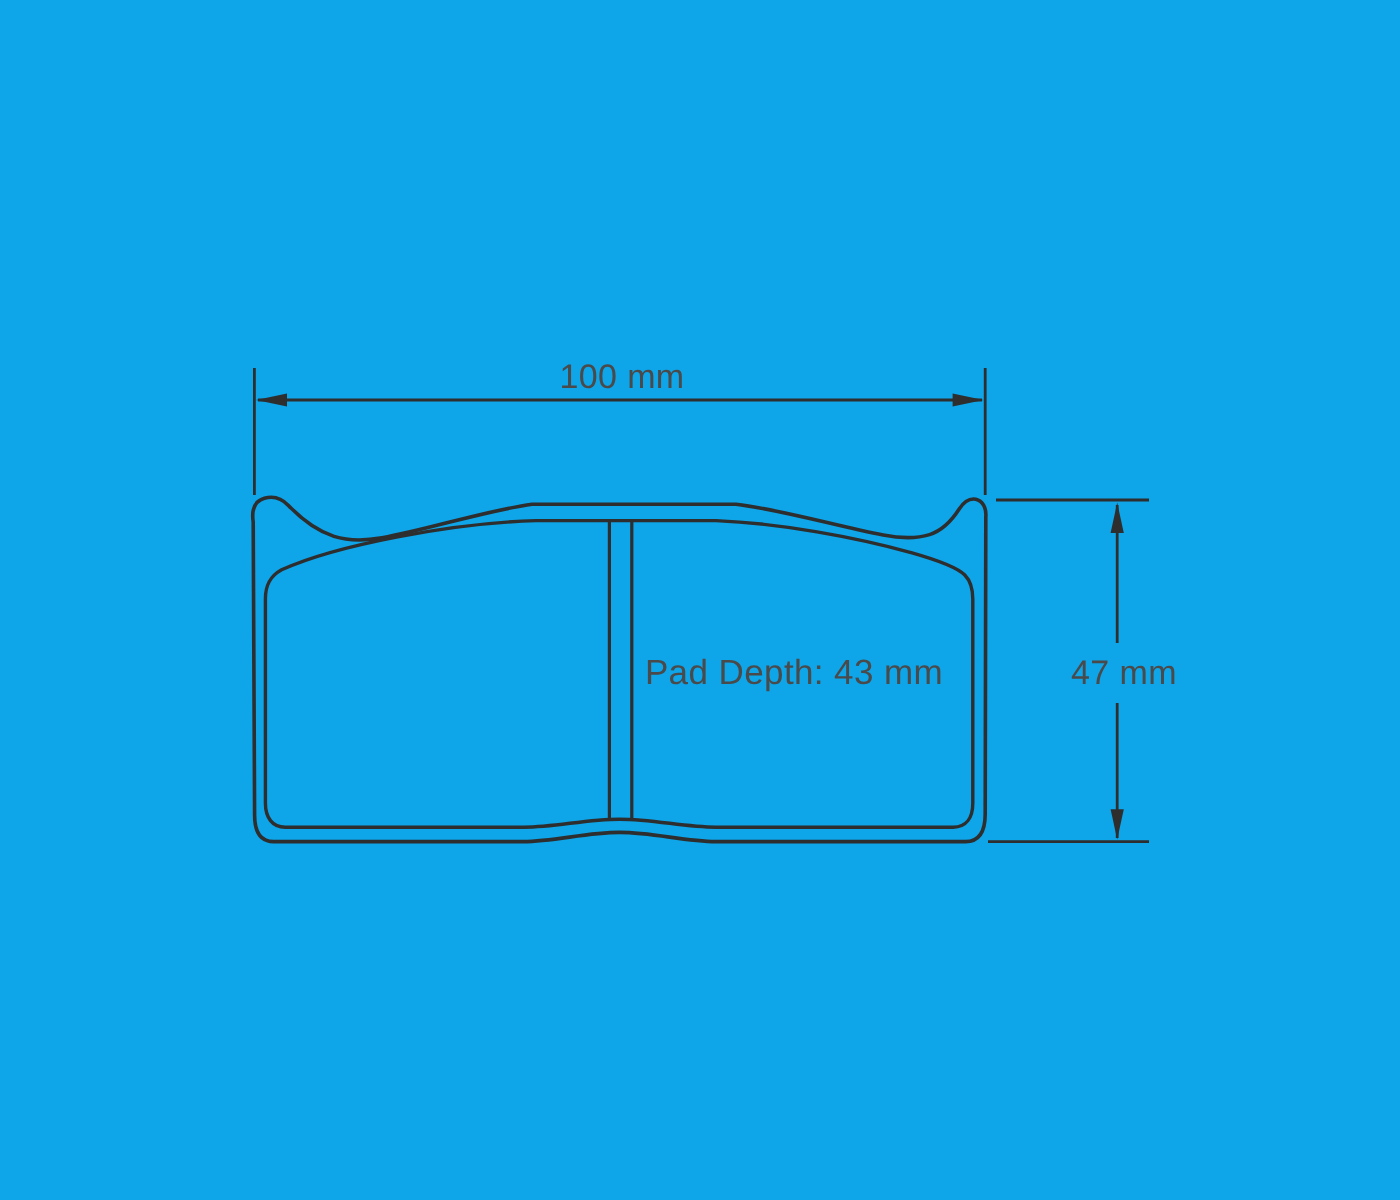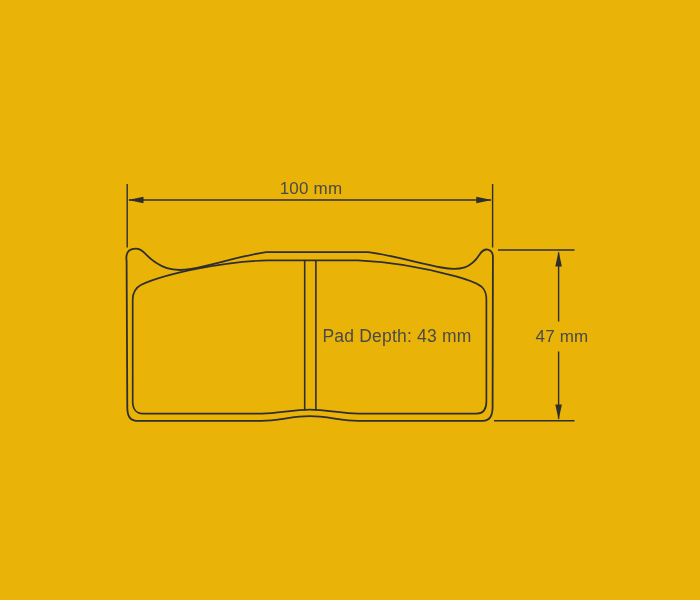--- a/index.html
+++ b/index.html
@@ -1,20 +1,20 @@
 <!DOCTYPE html>
 <html><head>
 <meta charset="utf-8">
 <style>
   html, body { margin: 0; padding: 0; background: #ffffff; }
   .canvas {
     position: relative;
     width: 700px;
     height: 600px;
-    background: #eab308;
+    background: #0ea5e9;
     overflow: hidden;
     font-family: "Liberation Sans", sans-serif;
   }
   svg { display: block; }
   .dim-label {
     font-family: "Liberation Sans", sans-serif;
     font-size: 17px;
     letter-spacing: 0.2px;
   }
   .pad-depth-label {

